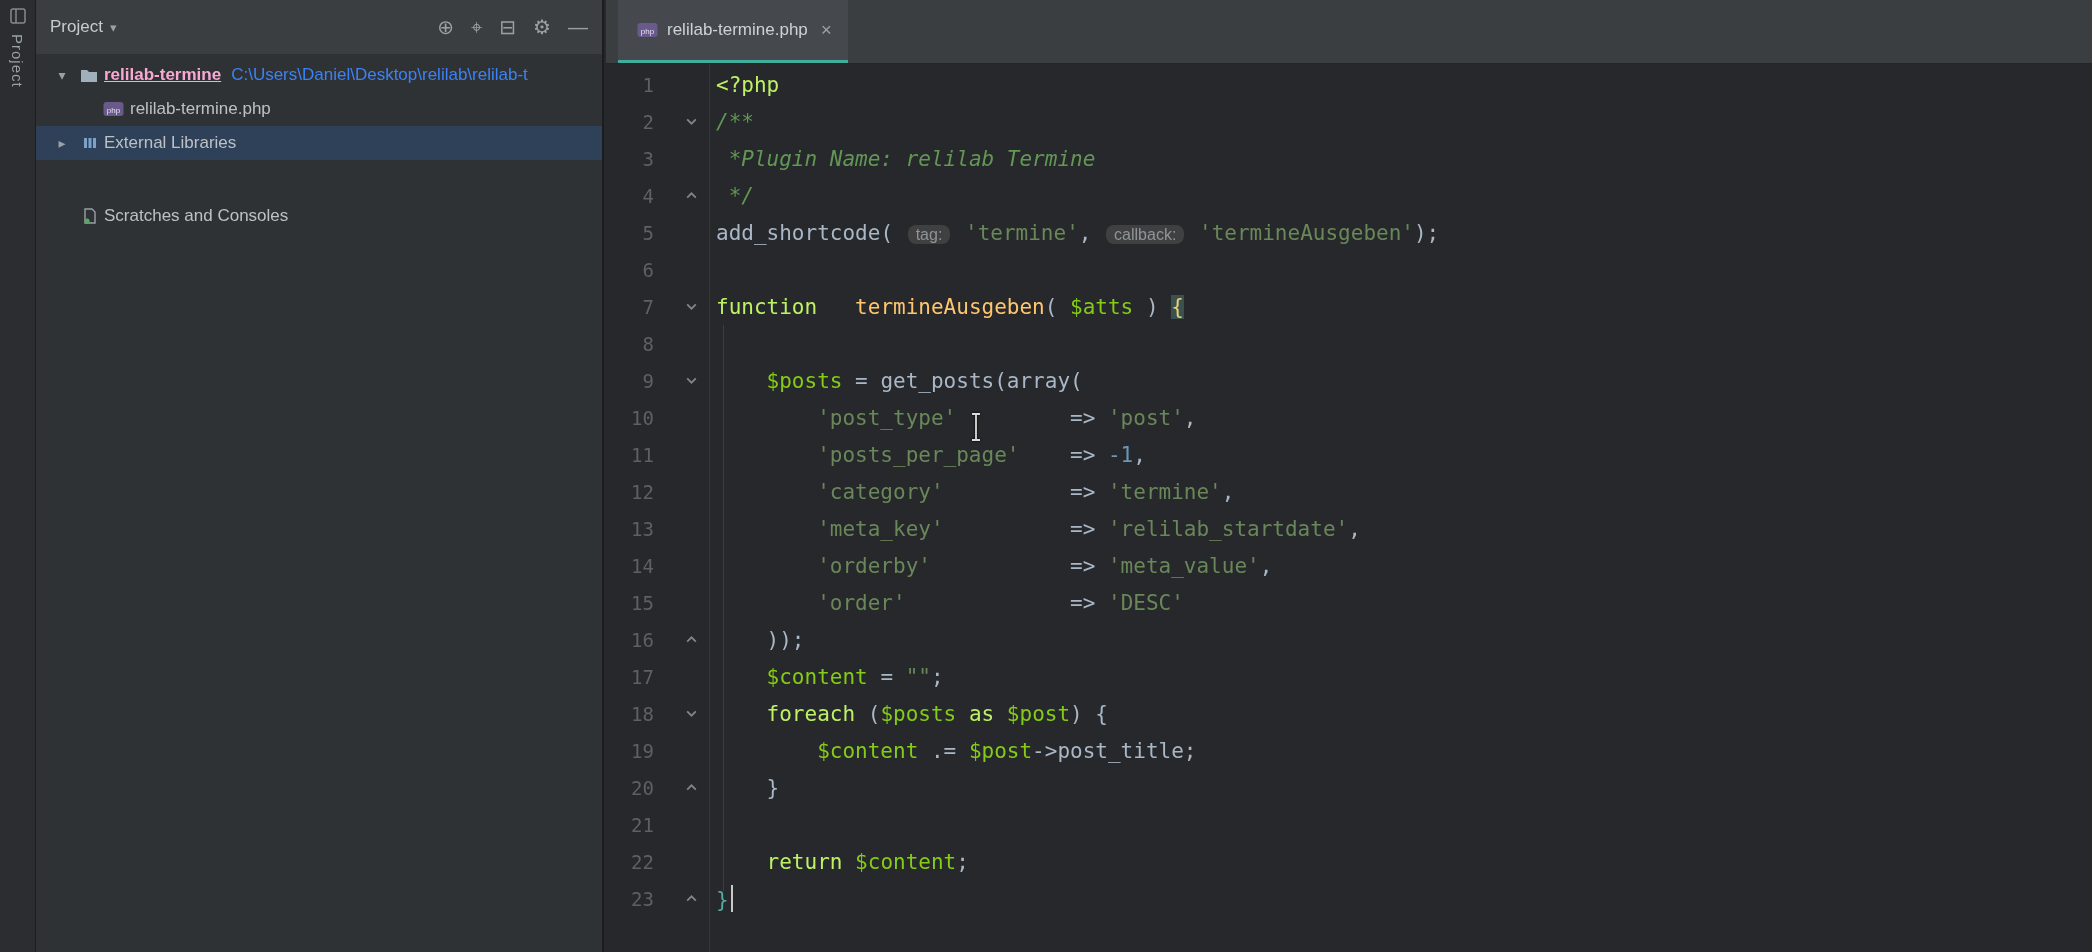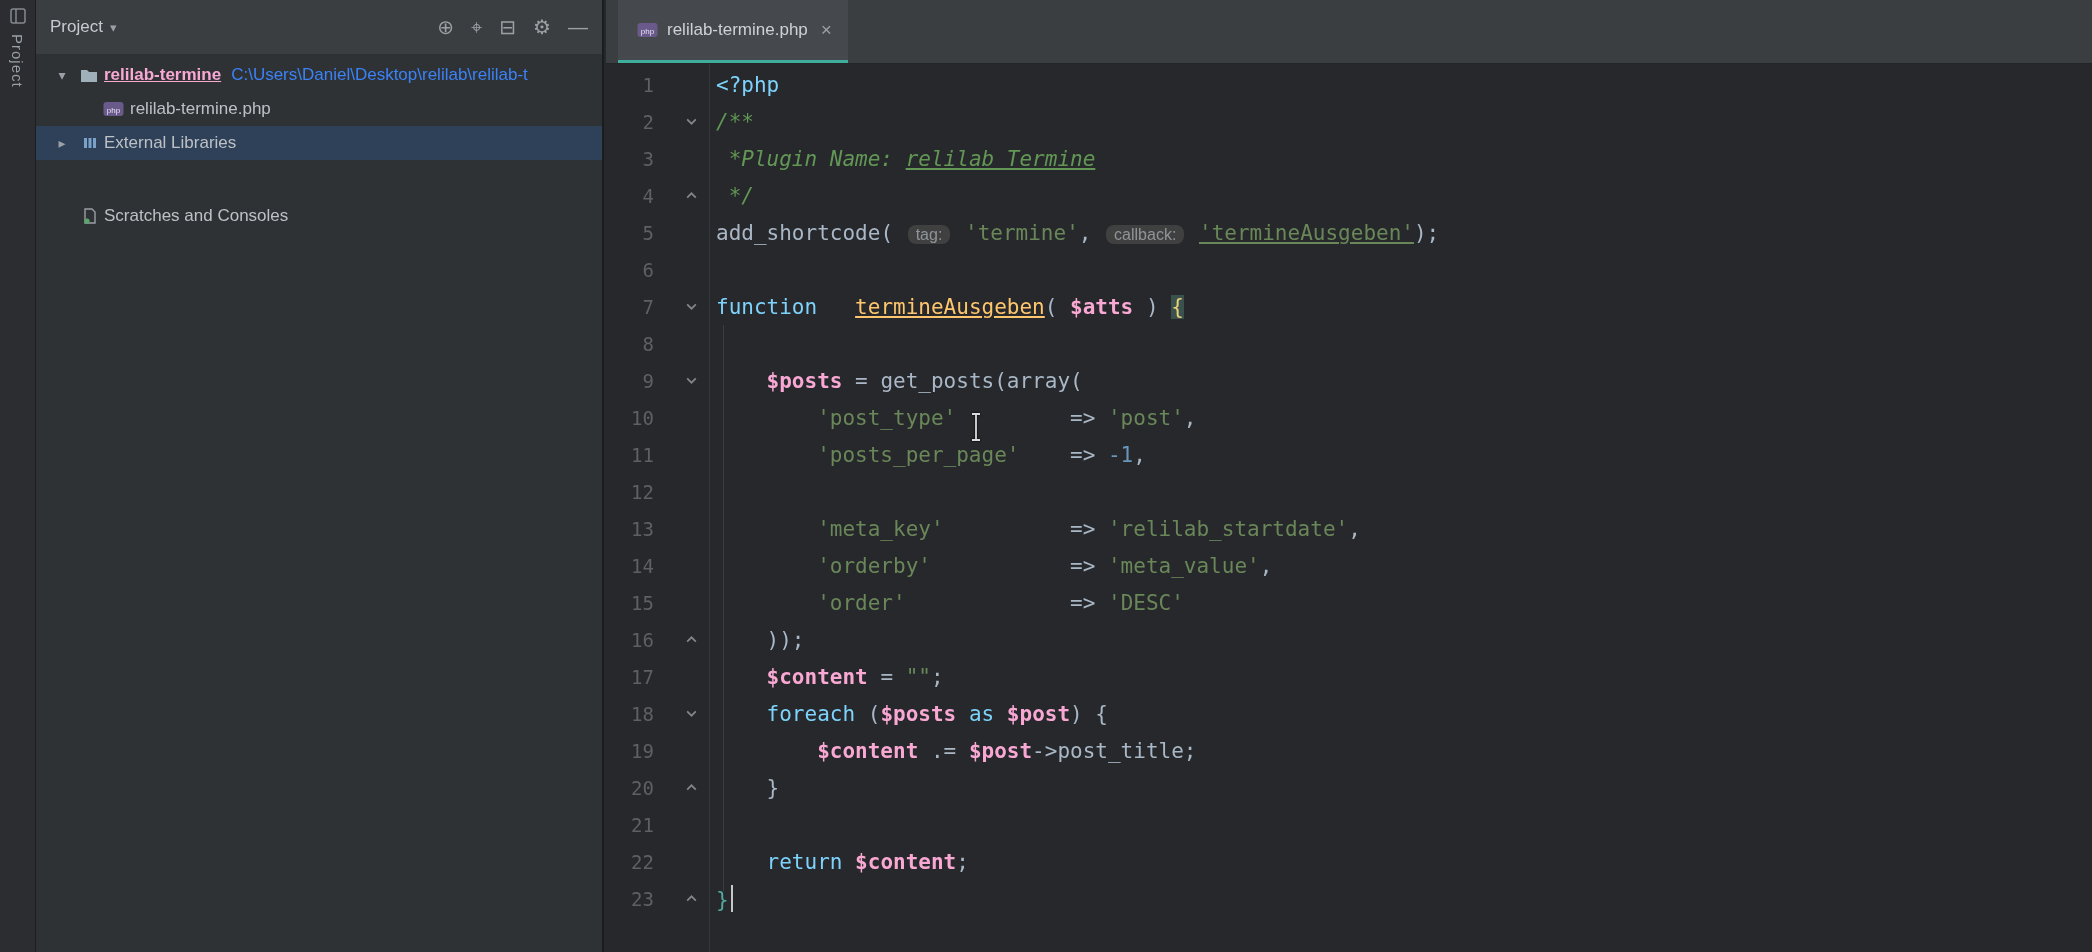--- a/index.html
+++ b/index.html
@@ -70,27 +70,27 @@
   .lnum {
     width:48px; flex:none; text-align:right; color:#5d6164;
     font-family:"DejaVu Sans Mono", monospace; font-size:19px;
   }
   .lfold { width:54px; flex:none; display:flex; justify-content:flex-end; align-items:center; padding-right:10px; }
   .ltext {
     margin-left:8px; white-space:pre;
     font-family:"DejaVu Sans Mono", monospace; font-size:21px; color:#a9b7c6;
   }
   .tk-d { color:#a9b7c6;margin-top:6px; }
-  .tk-k { color:#7dd3fc; }
+  .tk-k { color:#bef264; }
   .tk-s { color:#6a8759; }
   .tk-c { color:#629755; font-style:italic; }
-  .tk-v { color:#f9a8d4;font-weight:bold; }
+  .tk-v { color:#84cc16; }
   .tk-fn { color:#ffc66d; }
   .tk-n { color:#6897bb; }
-  .tk-u { text-decoration:underline; }
+  .tk-u { }
   .tk-h {
     background:#404040; color:#8f9499; border-radius:8px; padding:1px 8px;
     font-family:"Liberation Sans", sans-serif; font-size:16px; margin:0 2px;
   }
   .tk-match { color:#e8d177; background:#3b514d; }
   .tk-tealb { color:#55aaa0; }
   .caret { display:inline-block; width:2px; height:27px; background:#c8c8c8; vertical-align:-5px; margin-left:2px; }
 
   .mouse-cursor { position:absolute; left:968px; top:412px; filter:drop-shadow(0 0 1px #000); pointer-events:none; }
 </style>
@@ -246,20 +246,21 @@
           <span class="ltext"><span class="tk-d">        </span><span class="tk-s">'post_type'</span><span class="tk-d">         </span><span class="tk-d">=&gt; </span><span class="tk-s">'post'</span><span class="tk-d">,</span></span>
         </div>
         <div class="code-line">
           <span class="lnum">11</span>
           <span class="lfold"></span>
           <span class="ltext"><span class="tk-d">        </span><span class="tk-s">'posts_per_page'</span><span class="tk-d">    </span><span class="tk-d">=&gt; </span><span class="tk-n">-1</span><span class="tk-d">,</span></span>
         </div>
         <div class="code-line">
           <span class="lnum">12</span>
           <span class="lfold"></span>
+          <span class="ltext"><span class="tk-d">        </span><span class="tk-s">'category'</span><span class="tk-d">          </span><span class="tk-d">=&gt; </span><span class="tk-s">'termine'</span><span class="tk-d">,</span></span>
         </div>
         <div class="code-line">
           <span class="lnum">13</span>
           <span class="lfold"></span>
           <span class="ltext"><span class="tk-d">        </span><span class="tk-s">'meta_key'</span><span class="tk-d">          </span><span class="tk-d">=&gt; </span><span class="tk-s">'relilab_startdate'</span><span class="tk-d">,</span></span>
         </div>
         <div class="code-line">
           <span class="lnum">14</span>
           <span class="lfold"></span>
           <span class="ltext"><span class="tk-d">        </span><span class="tk-s">'orderby'</span><span class="tk-d">           </span><span class="tk-d">=&gt; </span><span class="tk-s">'meta_value'</span><span class="tk-d">,</span></span>

